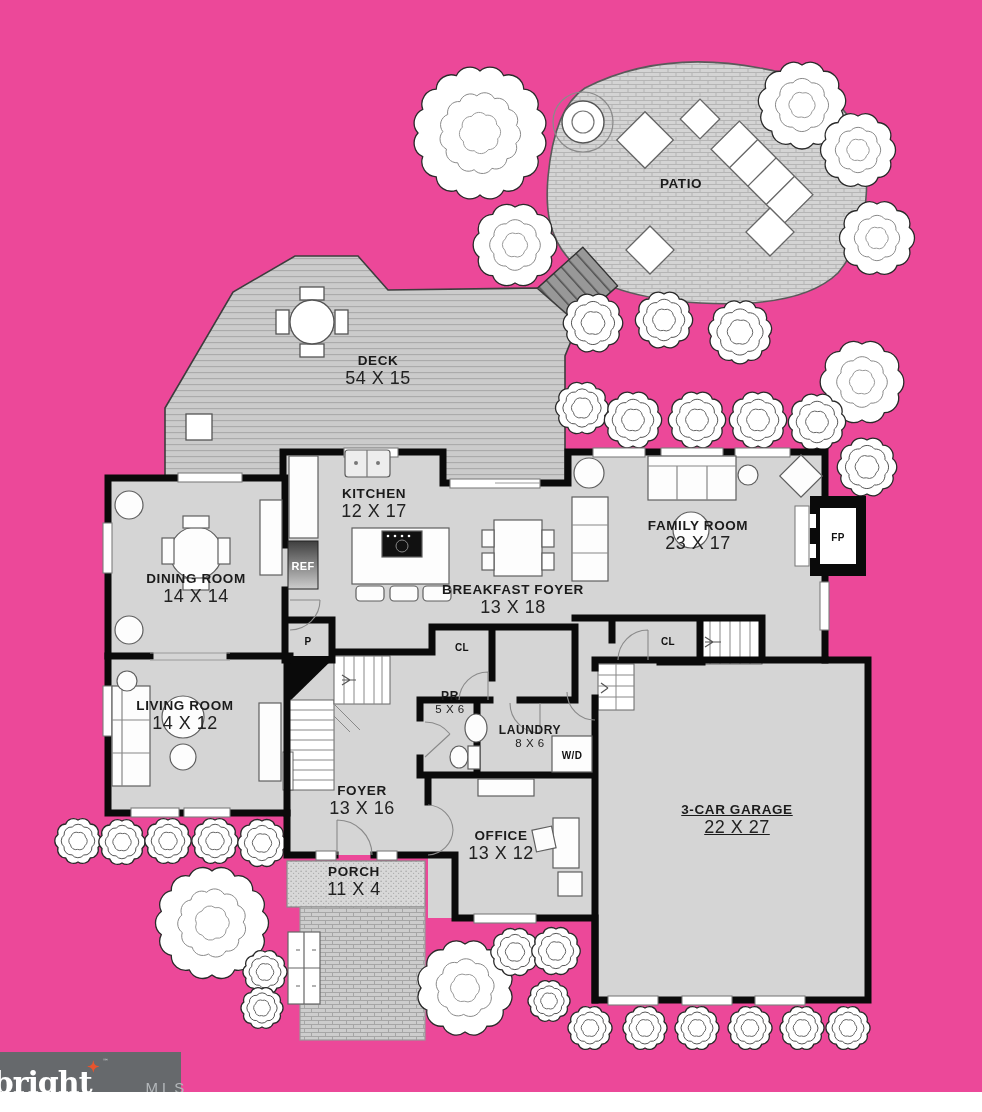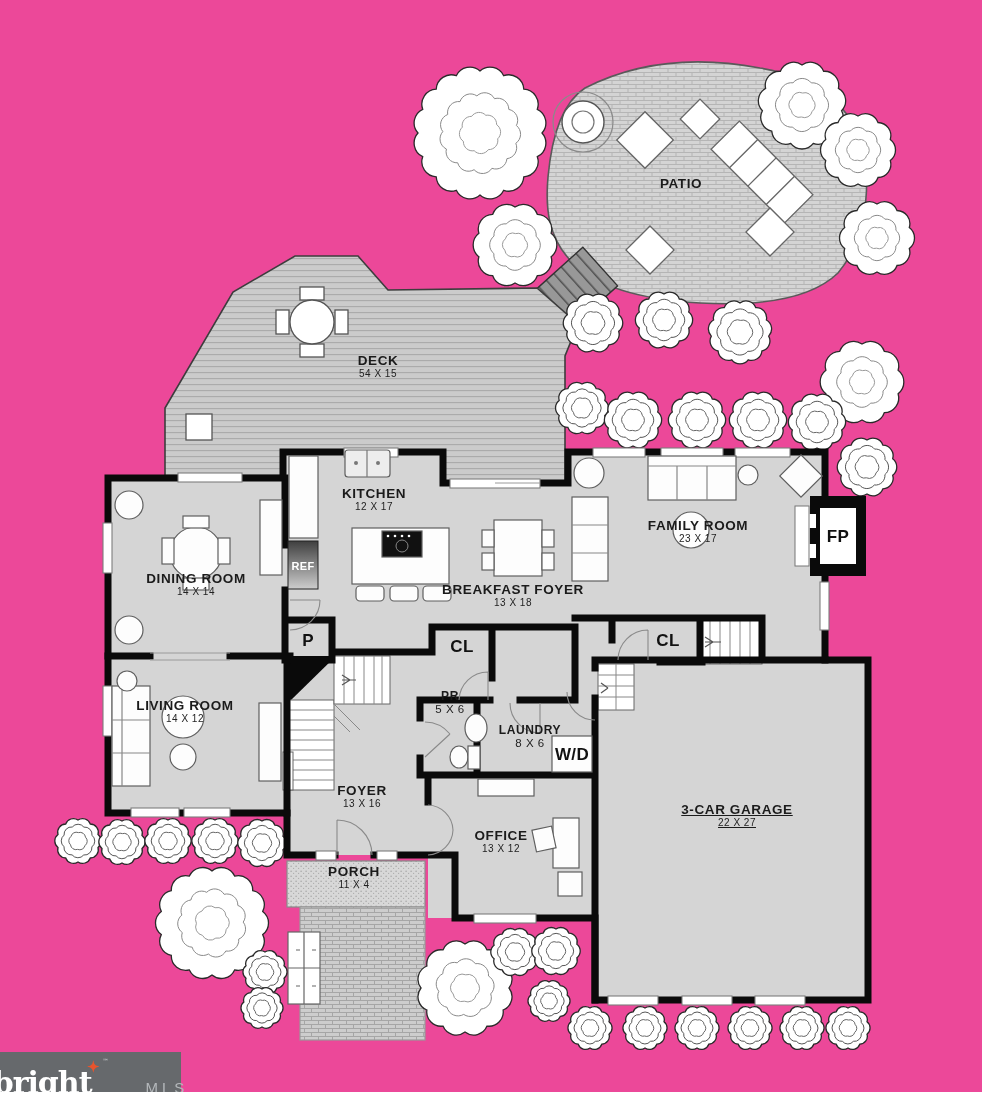--- a/index.html
+++ b/index.html
@@ -2,24 +2,24 @@
 <html><head>
 <meta charset="utf-8">
 <style>
   html,body{margin:0;padding:0;background:#ffffff;}
   #canvas{position:relative;width:982px;height:1092px;background:#ec4899;overflow:hidden;
           font-family:"Liberation Sans",sans-serif;}
   #plan-svg{position:absolute;left:0;top:0;}
   .room-label{position:absolute;transform:translateX(-50%);text-align:center;color:#1b1b1b;
               line-height:1.12;white-space:nowrap;pointer-events:none;}
   .room-label .nm{font-weight:bold;font-size:13.5px;letter-spacing:.6px;display:block;}
-  .room-label .dm{font-size:10px;letter-spacing:.5px;display:block;color:#222;}
+  .room-label .dm{font-size:18px;letter-spacing:.5px;display:block;color:#222;}
   .room-label.sm .nm{font-size:12px;}
   .room-label.sm .dm{font-size:11.5px;}
-  .tag{position:absolute;transform:translate(-50%,-50%);font-weight:bold;font-size:17px;
+  .tag{position:absolute;transform:translate(-50%,-50%);font-weight:bold;font-size:10px;
        color:#111;letter-spacing:.3px;pointer-events:none;}
   .tag.rev{color:#ffffff;font-size:11px;text-align:right;}
   
   #logo{position:absolute;left:0;top:1052px;width:181px;height:60px;display:flex;
         align-items:center;justify-content:center;}
   #logo .word{font-family:"DejaVu Serif","Liberation Serif",serif;font-weight:bold;
               font-size:30px;letter-spacing:-1px;position:relative;}
   #logo .star{position:absolute;font-size:15px;top:-7px;right:-7px;}
   #logo .tm{position:absolute;font-size:6px;top:-8px;right:-16px;color:#cfd2d4;}
   #logo .mls{font-size:15px;letter-spacing:4px;margin-left:10px;margin-top:10px;

